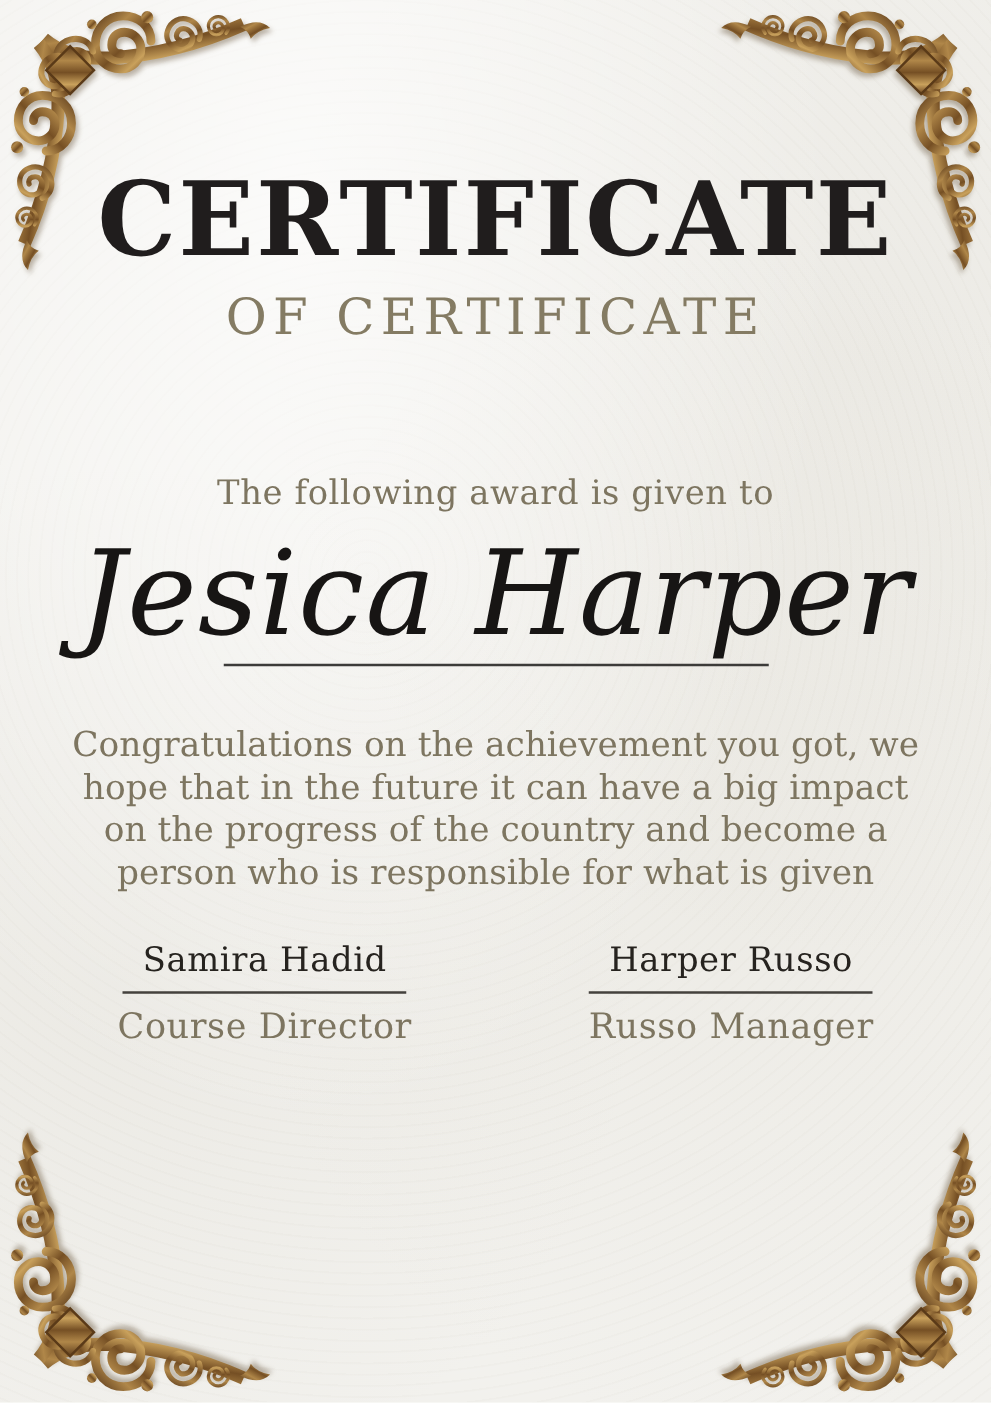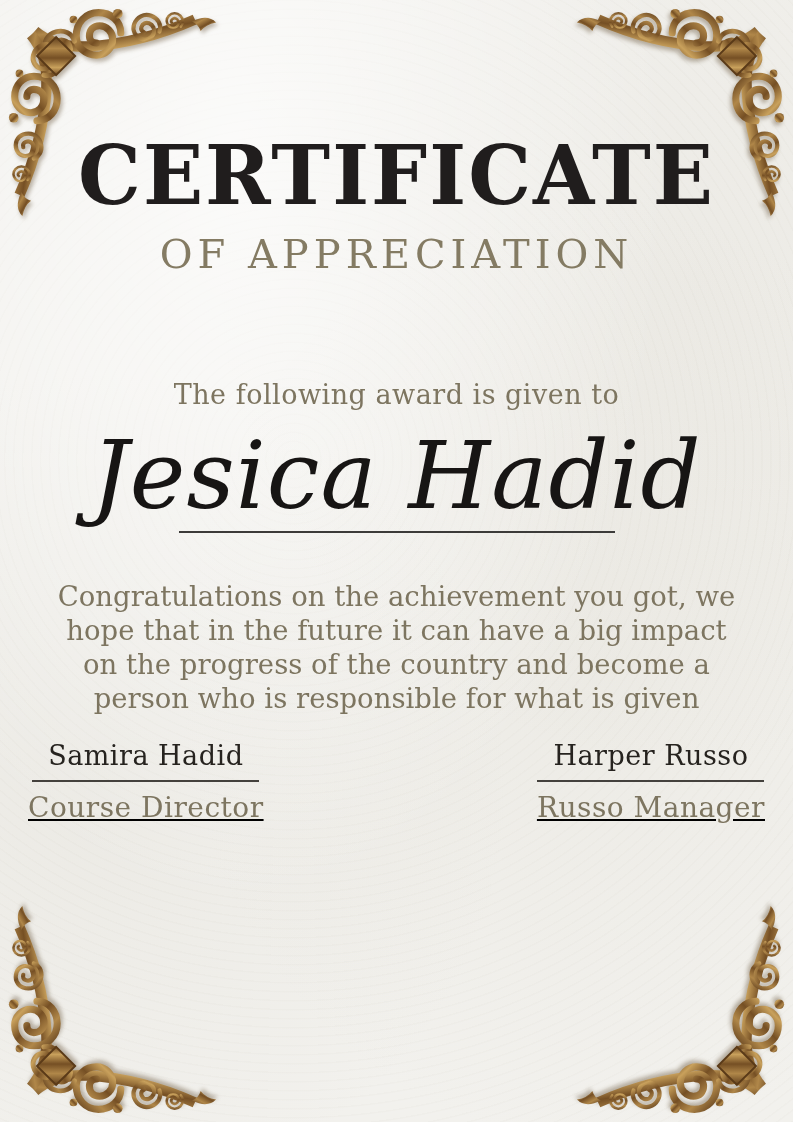--- a/index.html
+++ b/index.html
@@ -74,23 +74,22 @@
   .message{
     margin:46px auto 0 auto;
     width:682px;
     font-size:27.5px;
     line-height:34px;
     color:#7d7560;
   }
   .signatures{
     display:flex;
     justify-content:space-between;
-    padding:0 28px;
-    margin-top:25px;
-    text-decoration:underline;
+    padding:0 94px;
+    margin-top:38px;
   }
   .sig-block{text-align:center;}
   .sig-name{
     display:inline-block;
     font-size:27px;
     color:#26231f;
     padding:0 16px 9px 16px;
     border-bottom:2px solid #44413d;
     letter-spacing:0.5px;
   }
@@ -154,23 +153,23 @@
       </svg>
   </div>
   <div class="corner br">
     <svg viewBox="0 0 220 220">
         <use href="#filigree"></use>
       </svg>
   </div>
 
   <div class="content">
     <div class="title">CERTIFICATE</div>
-    <div class="subtitle">OF APPRECIATION</div>
+    <div class="subtitle">OF CERTIFICATE</div>
     <div class="intro">The following award is given to</div>
-    <div class="recipient">Jesica Hadid</div>
+    <div class="recipient">Jesica Harper</div>
     <hr class="name-rule">
     <div class="message">Congratulations on the achievement you got, we hope that in the future it can have a big impact on the progress of the country and become a person who is responsible for what is given</div>
 
     <div class="signatures">
       <div class="sig-block">
         <div class="sig-name">Samira Hadid</div>
         <div class="sig-role">Course Director</div>
       </div>
       <div class="sig-block">
         <div class="sig-name">Harper Russo</div>

